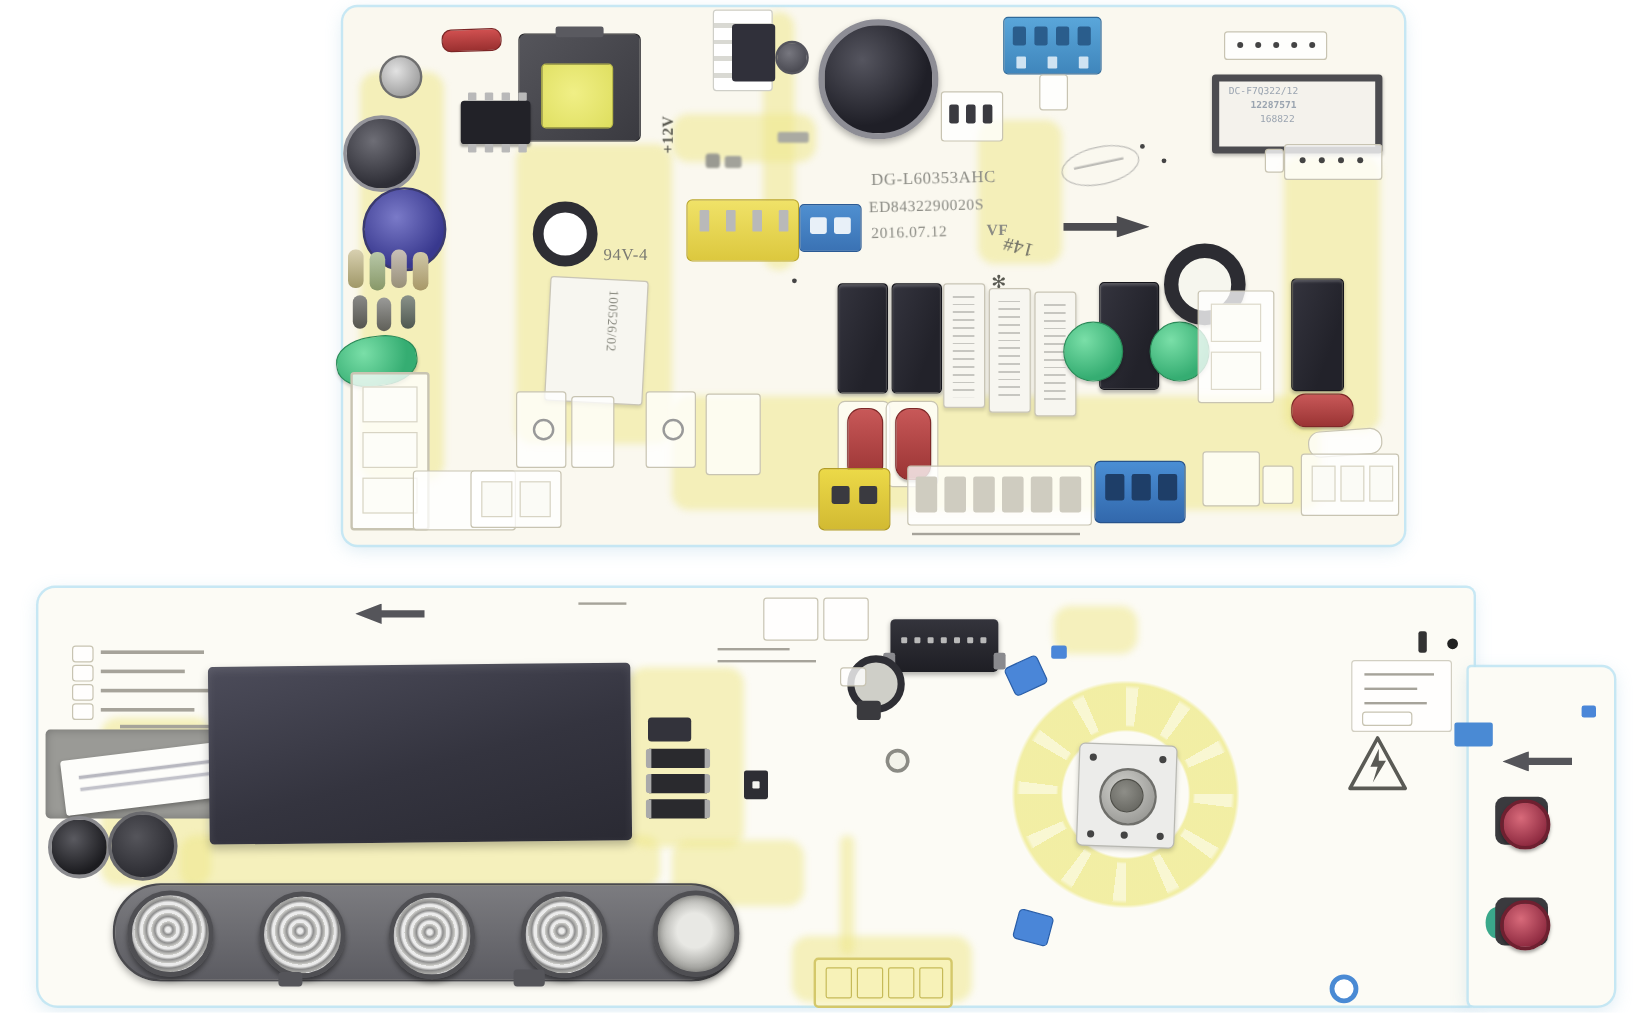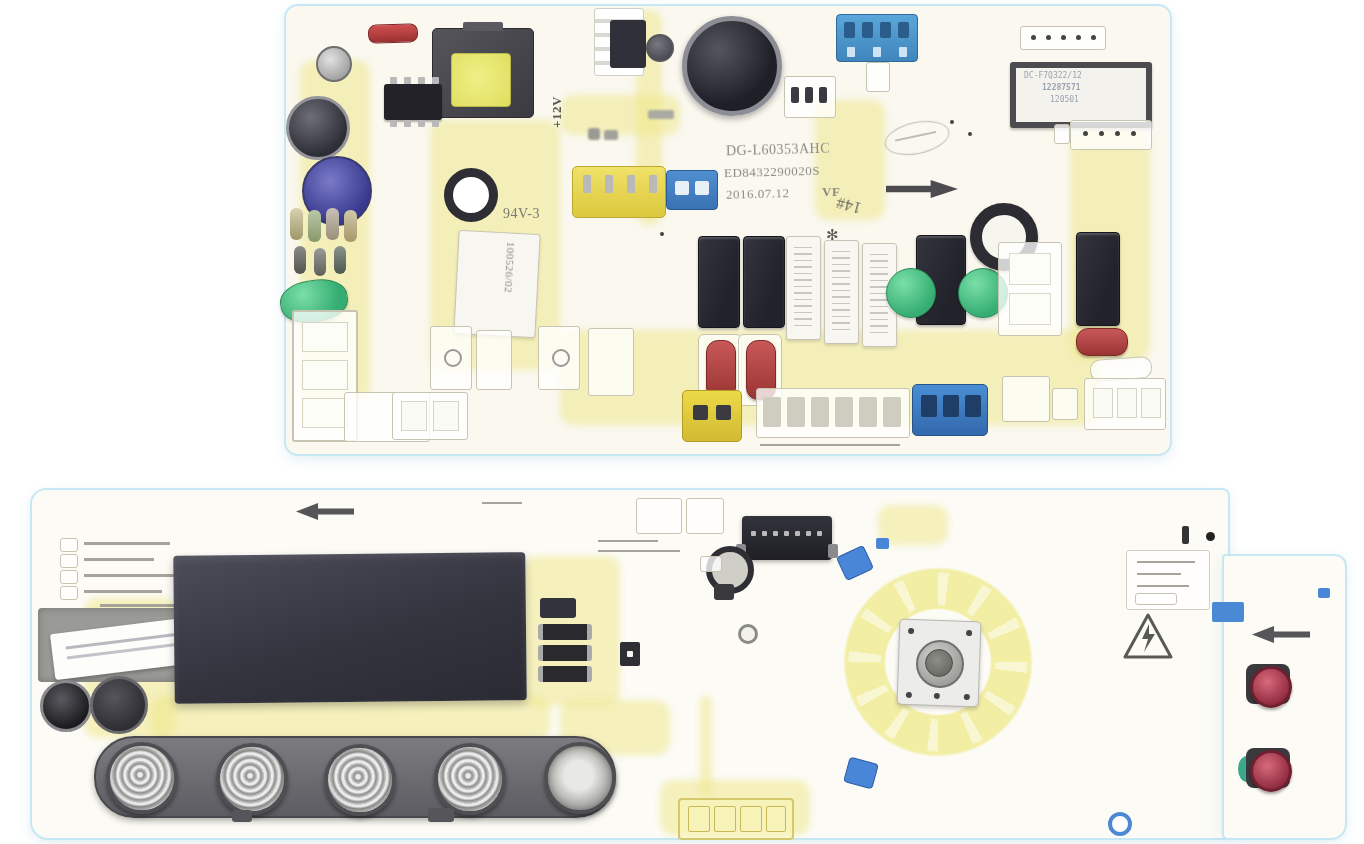--- a/index.html
+++ b/index.html
@@ -91,21 +91,21 @@
   <div class="c of" style="left:1020px;top:26px;width:84px;height:22px;">
     <div class="dot" style="left:10px;top:8px;width:5px;height:5px;"></div>
       <div class="dot" style="left:25px;top:8px;width:5px;height:5px;"></div>
     <div class="dot" style="left:40px;top:8px;width:5px;height:5px;"></div>
       <div class="dot" style="left:55px;top:8px;width:5px;height:5px;"></div>
     <div class="dot" style="left:70px;top:8px;width:5px;height:5px;"></div>
   </div>
   <div class="c" style="left:1010px;top:62px;width:130px;height:54px;background:#f4f2ec;border:6px solid #4c4c50;border-radius:3px;box-shadow:0 2px 3px rgba(0,0,0,.25);">
     <div class="tiny" style="left:8px;top:3px;font-size:8px;">DC-F7Q322/12</div>
     <div class="tiny" style="left:26px;top:15px;font-size:8px;font-weight:bold;">12287571</div>
-    <div class="tiny" style="left:34px;top:27px;font-size:8px;">120501</div>
+    <div class="tiny" style="left:34px;top:27px;font-size:8px;">168822</div>
   </div>
   <div class="c of" style="left:1070px;top:120px;width:80px;height:28px;">
     <div class="dot" style="left:12px;top:10px;width:5px;height:5px;"></div>
       <div class="dot" style="left:28px;top:10px;width:5px;height:5px;"></div>
     <div class="dot" style="left:44px;top:10px;width:5px;height:5px;"></div>
       <div class="dot" style="left:60px;top:10px;width:5px;height:5px;"></div>
   </div>
   <div class="c of" style="left:1054px;top:124px;width:14px;height:18px;"></div>
 
   <div class="c" style="left:286px;top:96px;width:58px;height:58px;border-radius:50%;background:radial-gradient(circle at 38% 32%,#6e6e76,#2e2e36 70%);border:3px solid #94949a;"></div>
@@ -122,21 +122,21 @@
     <div class="c" style="left:8px;top:10px;width:44px;height:28px;background:#fdfdf8;border:1px solid #d8d4c4;"></div>
     <div class="c" style="left:8px;top:48px;width:44px;height:28px;background:#fdfdf8;border:1px solid #d8d4c4;"></div>
     <div class="c" style="left:8px;top:86px;width:44px;height:28px;background:#fdfdf8;border:1px solid #d8d4c4;"></div>
   </div>
 
   <div class="txt" style="left:549px;top:128px;font-size:13px;font-weight:bold;color:#5a5a50;transform:rotate(-90deg);transform-origin:left top;">+12V</div>
   <div class="txt" style="left:726px;top:142px;font-size:14px;transform:rotate(-1.5deg);">DG-L60353AHC</div>
   <div class="txt" style="left:724px;top:164px;font-size:13px;transform:rotate(-1.5deg);">ED8432290020S</div>
   <div class="txt" style="left:726px;top:186px;font-size:13px;transform:rotate(-1.5deg);">2016.07.12</div>
   <div class="txt" style="left:822px;top:184px;font-size:13px;font-weight:bold;">VF</div>
-  <div class="txt" style="left:503px;top:206px;font-size:14px;color:#7a7a72;">94V-3</div>
+  <div class="txt" style="left:503px;top:206px;font-size:14px;color:#7a7a72;">94V-4</div>
   <div class="txt" style="left:836px;top:196px;font-size:16px;color:#6a6a62;transform:rotate(195deg);">14#</div>
   <div class="txt" style="left:826px;top:226px;font-size:15px;color:#5a5a52;">✻</div>
 
   <div class="c" style="left:588px;top:128px;width:12px;height:12px;background:#9a9a92;border-radius:3px;filter:blur(1px);"></div>
   <div class="c" style="left:604px;top:130px;width:14px;height:10px;background:#a2a29a;border-radius:2px;filter:blur(1px);"></div>
   <div class="c" style="left:648px;top:110px;width:26px;height:9px;background:#aaaaa2;border-radius:2px;filter:blur(1px);"></div>
   <div class="c" style="left:884px;top:122px;width:64px;height:30px;border:1.5px solid rgba(140,140,140,.55);border-radius:50%;transform:rotate(-12deg);filter:blur(.6px);">
     <div class="line" style="left:10px;top:12px;width:42px;height:2px;background:rgba(130,130,130,.5);"></div>
   </div>
   <div class="arrR" style="left:886px;top:180px;width:72px;height:18px;"></div>

